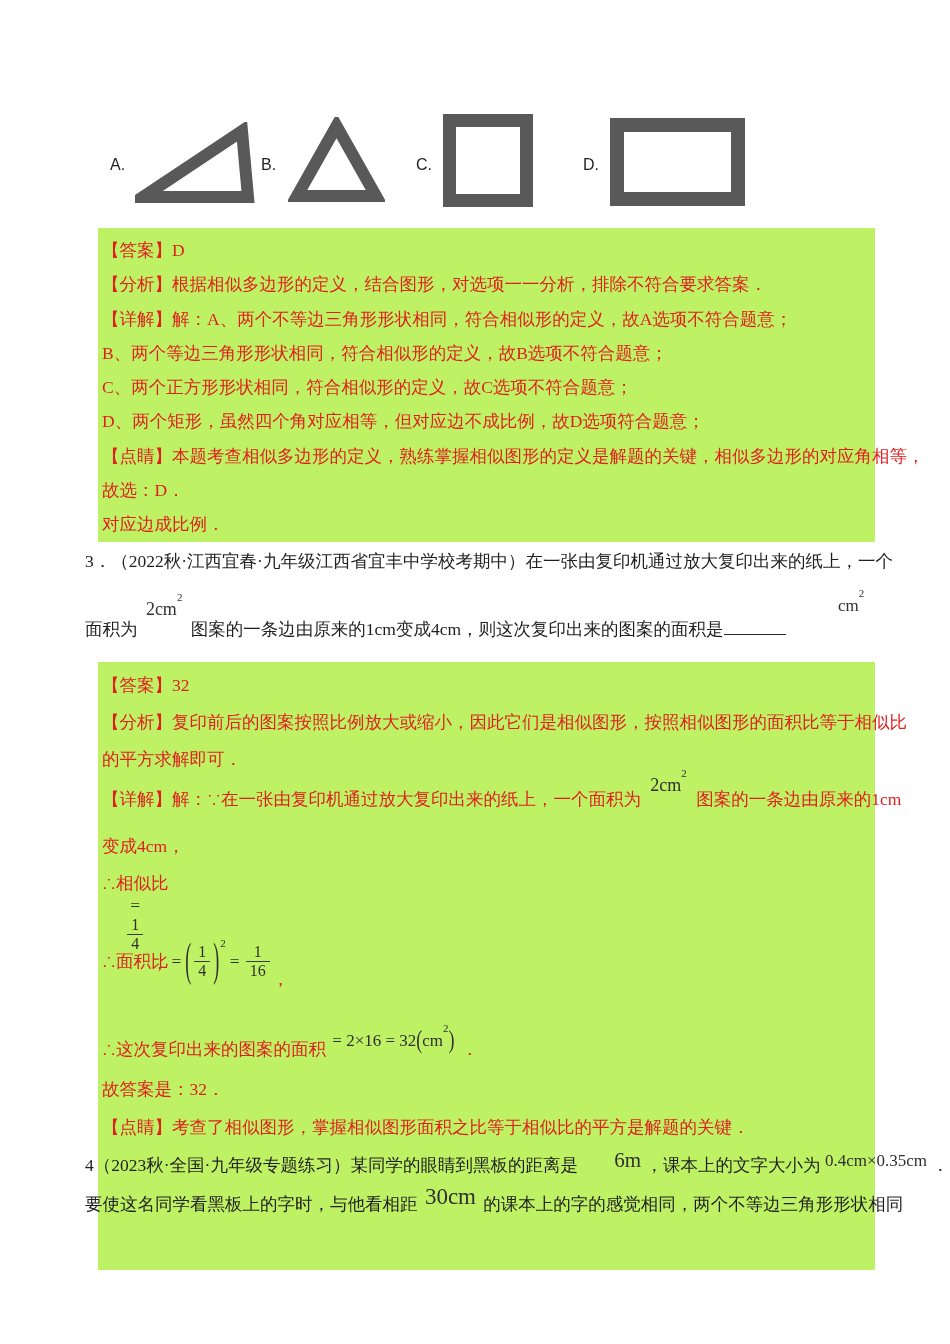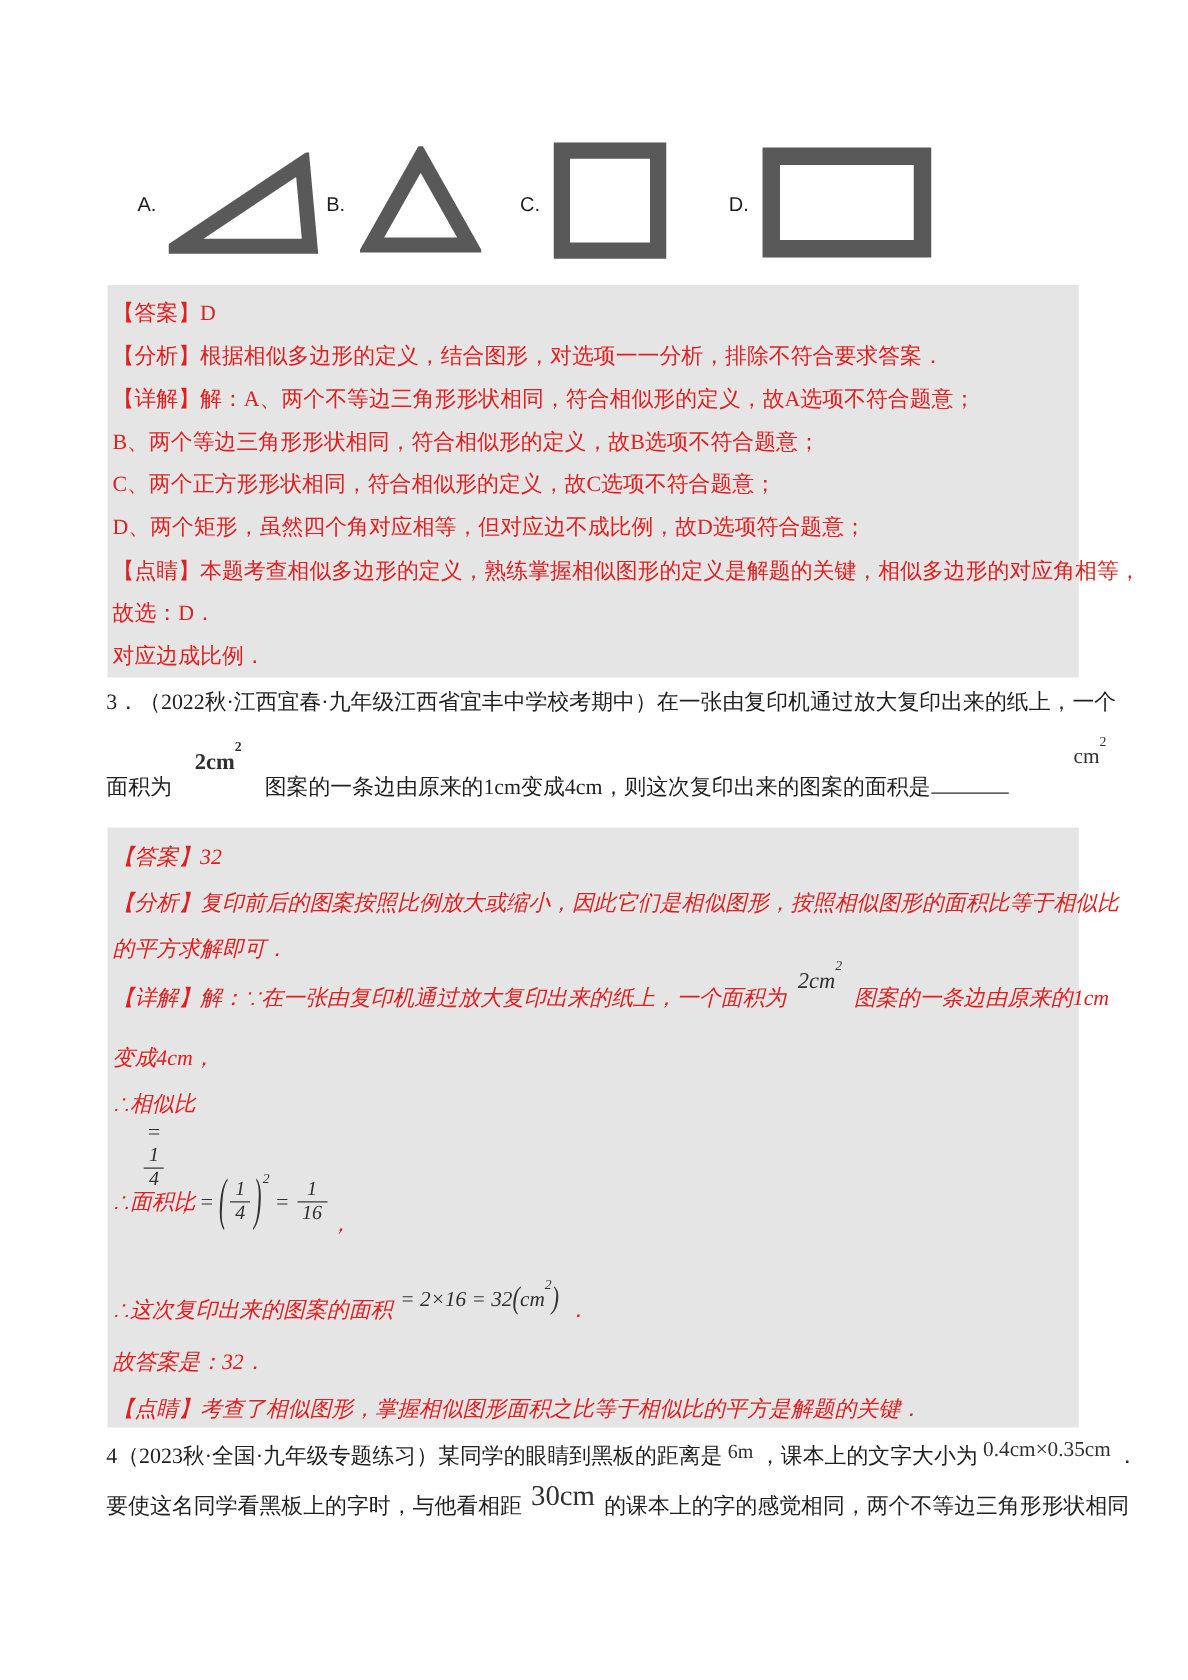--- a/index.html
+++ b/index.html
@@ -7,23 +7,23 @@
   .page {
     position:relative; width:950px; height:1344px; background:#ffffff;
     font-family:"Liberation Serif","DejaVu Serif",serif;
     color:#1f1f1f; font-size:17.5px; overflow:hidden;
   }
   .abs { position:absolute; }
   .line { white-space:nowrap; }
   .shape-label { font-family:"Liberation Sans","DejaVu Sans",sans-serif; font-size:16px; color:#1f1f1f; }
   .frame { border-style:solid; border-color:#595959; background:#ffffff; }
   
-  .hl { position:absolute; left:86px; width:777px; background:#e5e5e5; color:#e02020; }
+  .hl { position:absolute; left:98px; width:777px; background:#bef264; color:#e02020; }
   #block1 { top:228px; height:314px; padding:5px 0 0 4px; line-height:34.3px; }
-  #block2 { top:662px; height:480px;font-style:italic; }
+  #block2 { top:662px; height:608px; }
   .bline { position:absolute; left:4px; white-space:nowrap; line-height:22px; }
   .flexline { display:flex; align-items:center; }
   .eq { font-family:"Liberation Serif","DejaVu Serif",serif; color:#303030; }
   .raise { position:relative; display:inline-block; }
   .eq sup { font-size:11px; position:relative; top:-7px; }
   .frac { display:inline-block; text-align:center; vertical-align:middle;
           color:#303030; font-size:16px; line-height:1.1; margin:0 2px; }
   .frac .num { display:block; padding:0 4px; }
   .frac .den { display:block; border-top:1px solid #3a3a3a; padding:0 4px; }
   .bigparen { display:inline-block; transform:scaleY(2.55); transform-origin:50% 55%;
@@ -65,21 +65,21 @@
     <div class="line">D、两个矩形，虽然四个角对应相等，但对应边不成比例，故D选项符合题意；</div>
     <div class="line">【点睛】本题考查相似多边形的定义，熟练掌握相似图形的定义是解题的关键，相似多边形的对应角相等，</div>
     <div class="line">故选：D．</div>
     <div class="line">对应边成比例．</div>
   </div>
 
   <div class="abs" style="left:85px; top:549px; width:800px; height:100px;">
     <div class="line abs" style="left:0; top:0;">3．（2022秋·江西宜春·九年级江西省宜丰中学校考期中）在一张由复印机通过放大复印出来的纸上，一个</div>
     <div class="line abs" style="left:0; top:68px;">
       <span>面积为</span>
-      <span class="eq raise" style="top:-20px; font-size:18px; margin:0 14px;font-weight:bold;"><span>2cm</span><sup>2</sup></span>
+      <span class="eq raise" style="top:-20px; font-size:18px; margin:0 4px;"><span>2cm</span><sup>2</sup></span>
       <span>图案的一条边由原来的1cm变成4cm，则这次复印出来的图案的面积是</span><span class="blank-underline"></span>
       <span class="eq raise" style="top:-24px; font-size:17px; margin-left:48px;text-align:center;"><span>cm</span><sup>2</sup></span>
     </div>
   </div>
 
   <div class="hl" id="block2">
     <div class="bline" style="top:12px;">【答案】32</div>
     <div class="bline" style="top:49px;">【分析】复印前后的图案按照比例放大或缩小，因此它们是相似图形，按照相似图形的面积比等于相似比</div>
     <div class="bline" style="top:86px;">的平方求解即可．</div>
 
@@ -125,21 +125,21 @@
       <span>．</span>
     </div>
 
     <div class="bline" style="top:416px;">故答案是：32．</div>
     <div class="bline" style="top:454px;">【点睛】考查了相似图形，掌握相似图形面积之比等于相似比的平方是解题的关键．</div>
   </div>
 
   <div class="abs" style="left:85px; top:1152px; width:830px; height:80px;">
     <div class="line abs" style="left:0; top:0;">
       <span>4（2023秋·全国·九年级专题练习）某同学的眼睛到黑板的距离是</span>
-      <span class="eq raise" style="top:-4px; font-size:16px;">6m</span>
+      <span class="eq raise" style="top:-4px; font-size:21px;margin-left:32px;">6m</span>
       <span>，课本上的文字大小为</span>
       <span class="eq raise" style="top:-5px; font-size:17px;">0.4cm×0.35cm</span>
       <span>．</span>
     </div>
     <div class="line abs" style="left:0; top:38px;">
       <span>要使这名同学看黑板上的字时，与他看相距</span>
       <span class="eq raise" style="top:-6px; font-size:23px; margin:0 3px;">30cm</span>
       <span>的课本上的字的感觉相同，两个不等边三角形形状相同</span>
     </div>
   </div>

